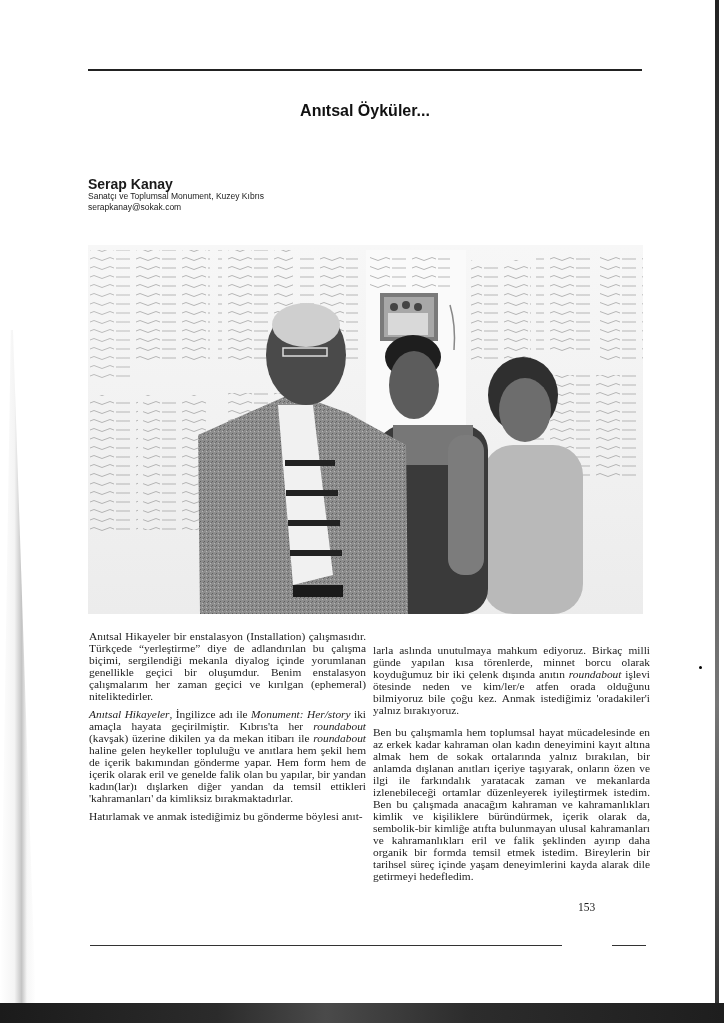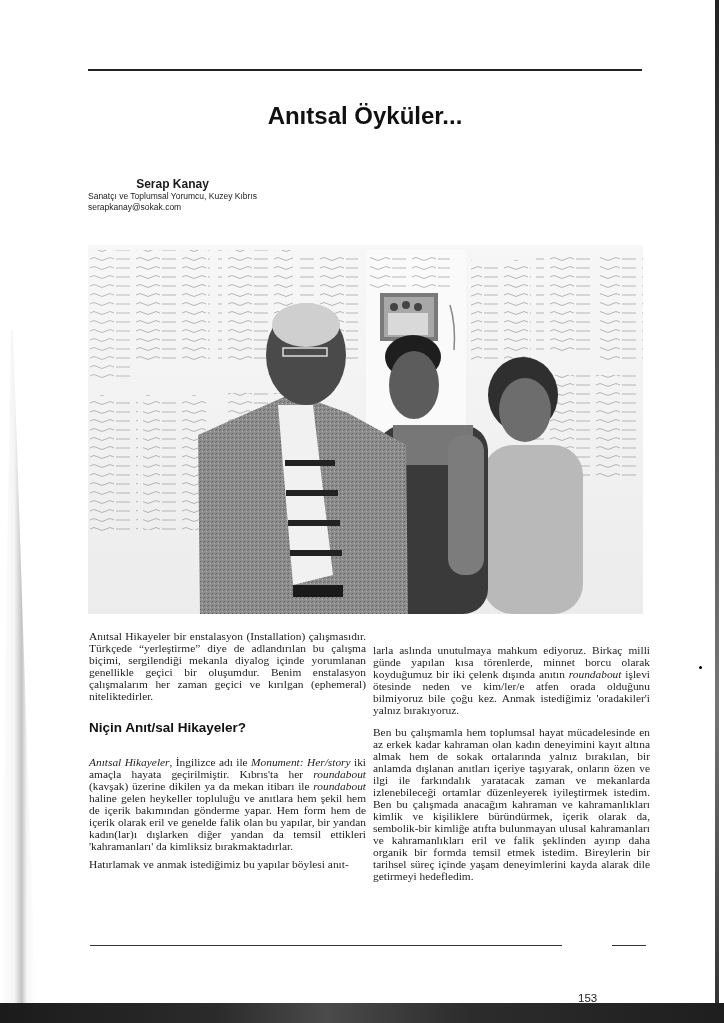--- a/index.html
+++ b/index.html
@@ -22,60 +22,60 @@
   .bottom-bar {
     position: absolute; left: 0; top: 1003px; width: 724px; height: 20px;
     background: linear-gradient(to right, #1b1b1b 0%, #2b2b2b 30%, #4a4a4a 45%, #2c2c2c 65%, #1e1e1e 100%);
     border-top-left-radius: 0;
   }
   .top-rule {
     position: absolute; left: 88px; top: 69px; width: 554px; height: 1.5px; background: #222;
   }
   .title {
     position: absolute; left: 88px; top: 102px; width: 554px; text-align: center;
-    font-family: "Liberation Sans", sans-serif; font-weight: bold; font-size: 24px; color: #111;
+    font-family: "Liberation Sans", sans-serif; font-weight: bold; font-size: 16px; color: #111;
   }
   .author { position: absolute; left: 88px; top: 178px; font-family: "Liberation Sans", sans-serif; }
-  .author .name { font-weight: bold; font-size: 12px; line-height: 13px; text-align: center; }
+  .author .name { font-weight: bold; font-size: 14px; line-height: 13px; }
   .author .aff, .author .email { font-size: 8.5px; line-height: 10.5px; }
   .photo {
     position: absolute; left: 88px; top: 245px; width: 555px; height: 369px;
     background: #f4f4f4; overflow: hidden;
   }
   .col {
     position: absolute; width: 277px;
     font-size: 11.4px; line-height: 12px; text-align: justify; color: #1c1c1c;
   }
   .col p { margin: 0 0 6px 0; }
   .col-left { left: 89px; top: 630px; }
   .col-right { left: 373px; top: 630px; margin-top: 14px; }
   .section-heading {
     font-family: "Liberation Sans", sans-serif; font-weight: bold; font-size: 13.5px;
     margin: 20px 0 22px 0; text-align: left; color: #111;
   }
   .footer-rule-left { position: absolute; left: 90px; top: 945px; width: 472px; height: 1.2px; background: #333; }
   .page-number {
-    position: absolute; left: 578px; top: 992px; font-family: Liberation Sans, sans-serif; font-size: 11.5px;
+    position: absolute; left: 578px; top: 901px; font-family: Liberation Serif, serif; font-size: 11.5px;
   }
   .footer-rule-right { position: absolute; left: 612px; top: 945px; width: 34px; height: 1.2px; background: #333; }
   .stray-dot { position: absolute; left: 699px; top: 666px; width: 3px; height: 3px; background: #000; border-radius: 50%; }
   i { font-style: italic; }
 </style>
 </head>
 <body>
 
 <div class="right-edge"></div>
 <div class="left-gutter"></div>
 
 <div class="top-rule"></div>
 <h1 class="title" style="margin:0;">Anıtsal Öyküler...</h1>
 
 <div class="author">
   <div class="name">Serap Kanay</div>
-  <div class="aff">Sanatçı ve Toplumsal Yorumcu, Kuzey Kıbrıs</div>
+  <div class="aff">Sanatçı ve Toplumsal Monument, Kuzey Kıbrıs</div>
   <div class="email">serapkanay@sokak.com</div>
 </div>
 
 <div class="photo" title="Black-and-white photograph of an elderly man in a tweed jacket and striped shirt standing with two women in front of a wall covered with handwritten text panels and a small framed family photo">
   <svg width="555" height="369" viewBox="0 0 555 369">
     <defs>
       <pattern id="scribble" width="46" height="9" patternUnits="userSpaceOnUse">
         <path d="M2 5 q4 -3 8 0 t8 0 t8 0 M28 5 h14" stroke="#9a9a9a" stroke-width="0.7" fill="none"></path>
       </pattern>
       <linearGradient id="wall" x1="0" x2="0" y1="0" y2="1">
@@ -141,23 +141,22 @@
       <rect x="205" y="340" width="50" height="12" fill="#1a1a1a"></rect>
       <ellipse cx="218" cy="110" rx="40" ry="50" fill="#4a4a4a"></ellipse>
       <ellipse cx="218" cy="80" rx="34" ry="22" fill="#cfcfcf"></ellipse>
       <rect x="195" y="103" width="44" height="8" fill="none" stroke="#ddd" stroke-width="1.5"></rect>
     </g>
   </svg>
 </div>
 
 <div class="col col-left">
   <p>Anıtsal Hikayeler bir enstalasyon (Installation) çalışmasıdır. Türkçede “yerleştirme” diye de adlandırılan bu çalışma biçimi, sergilendiği mekanla diyalog içinde yorumlanan genellikle geçici bir oluşumdur. Benim enstalasyon çalışmalarım her zaman geçici ve kırılgan (ephemeral) niteliktedirler.</p>
-  <h2 class="section-heading">Niçin Anıt/sal Hikayeler?</h2>
   <p><i>Anıtsal Hikayeler</i><span>, İngilizce adı ile </span><i>Monument: Her/story</i><span> iki amaçla hayata geçirilmiştir. Kıbrıs'ta her </span><i>roundabout</i><span> (kavşak) üzerine dikilen ya da mekan itibarı ile </span><i>roundabout</i><span> haline gelen heykeller topluluğu ve anıtlara hem şekil hem de içerik bakımından gönderme yapar.  Hem form hem de içerik olarak eril ve genelde falik olan bu yapılar, bir yandan kadın(lar)ı dışlarken diğer yandan da temsil ettikleri 'kahramanları' da kimliksiz bırakmaktadırlar.</span></p>
-  <p>Hatırlamak ve anmak istediğimiz bu yapılar böylesi anıt-</p>
+  <p>Hatırlamak ve anmak istediğimiz bu gönderme böylesi anıt-</p>
 </div>
 
 <div class="col col-right">
   <p><span>larla aslında unutulmaya mahkum ediyoruz. Birkaç milli günde yapılan kısa törenlerde, minnet borcu olarak koyduğumuz bir iki çelenk dışında anıtın </span><i>roundabout</i><span> işlevi ötesinde neden ve kim/ler/e atfen orada olduğunu bilmiyoruz bile çoğu kez. Anmak istediğimiz 'oradakiler'i yalnız bırakıyoruz.</span></p>
   <p style="margin-top:10px;">Ben bu çalışmamla hem toplumsal hayat mücadelesinde en az erkek kadar kahraman olan kadın deneyimini kayıt altına almak hem de sokak ortalarında yalnız bırakılan, bir anlamda dışlanan anıtları içeriye taşıyarak, onların özen ve ilgi ile farkındalık yaratacak zaman ve mekanlarda izlenebileceği ortamlar düzenleyerek iyileştirmek istedim. Ben bu çalışmada anacağım kahraman ve kahramanlıkları kimlik ve kişiliklere büründürmek, içerik olarak da, sembolik-bir kimliğe atıfta bulunmayan ulusal kahramanları ve kahramanlıkları eril ve falik şeklinden ayırıp daha organik bir formda temsil etmek istedim. Bireylerin bir tarihsel süreç içinde yaşam deneyimlerini kayda alarak dile getirmeyi hedefledim.</p>
 </div>
 
 <div class="stray-dot"></div>
 
 <div class="footer-rule-left"></div>

